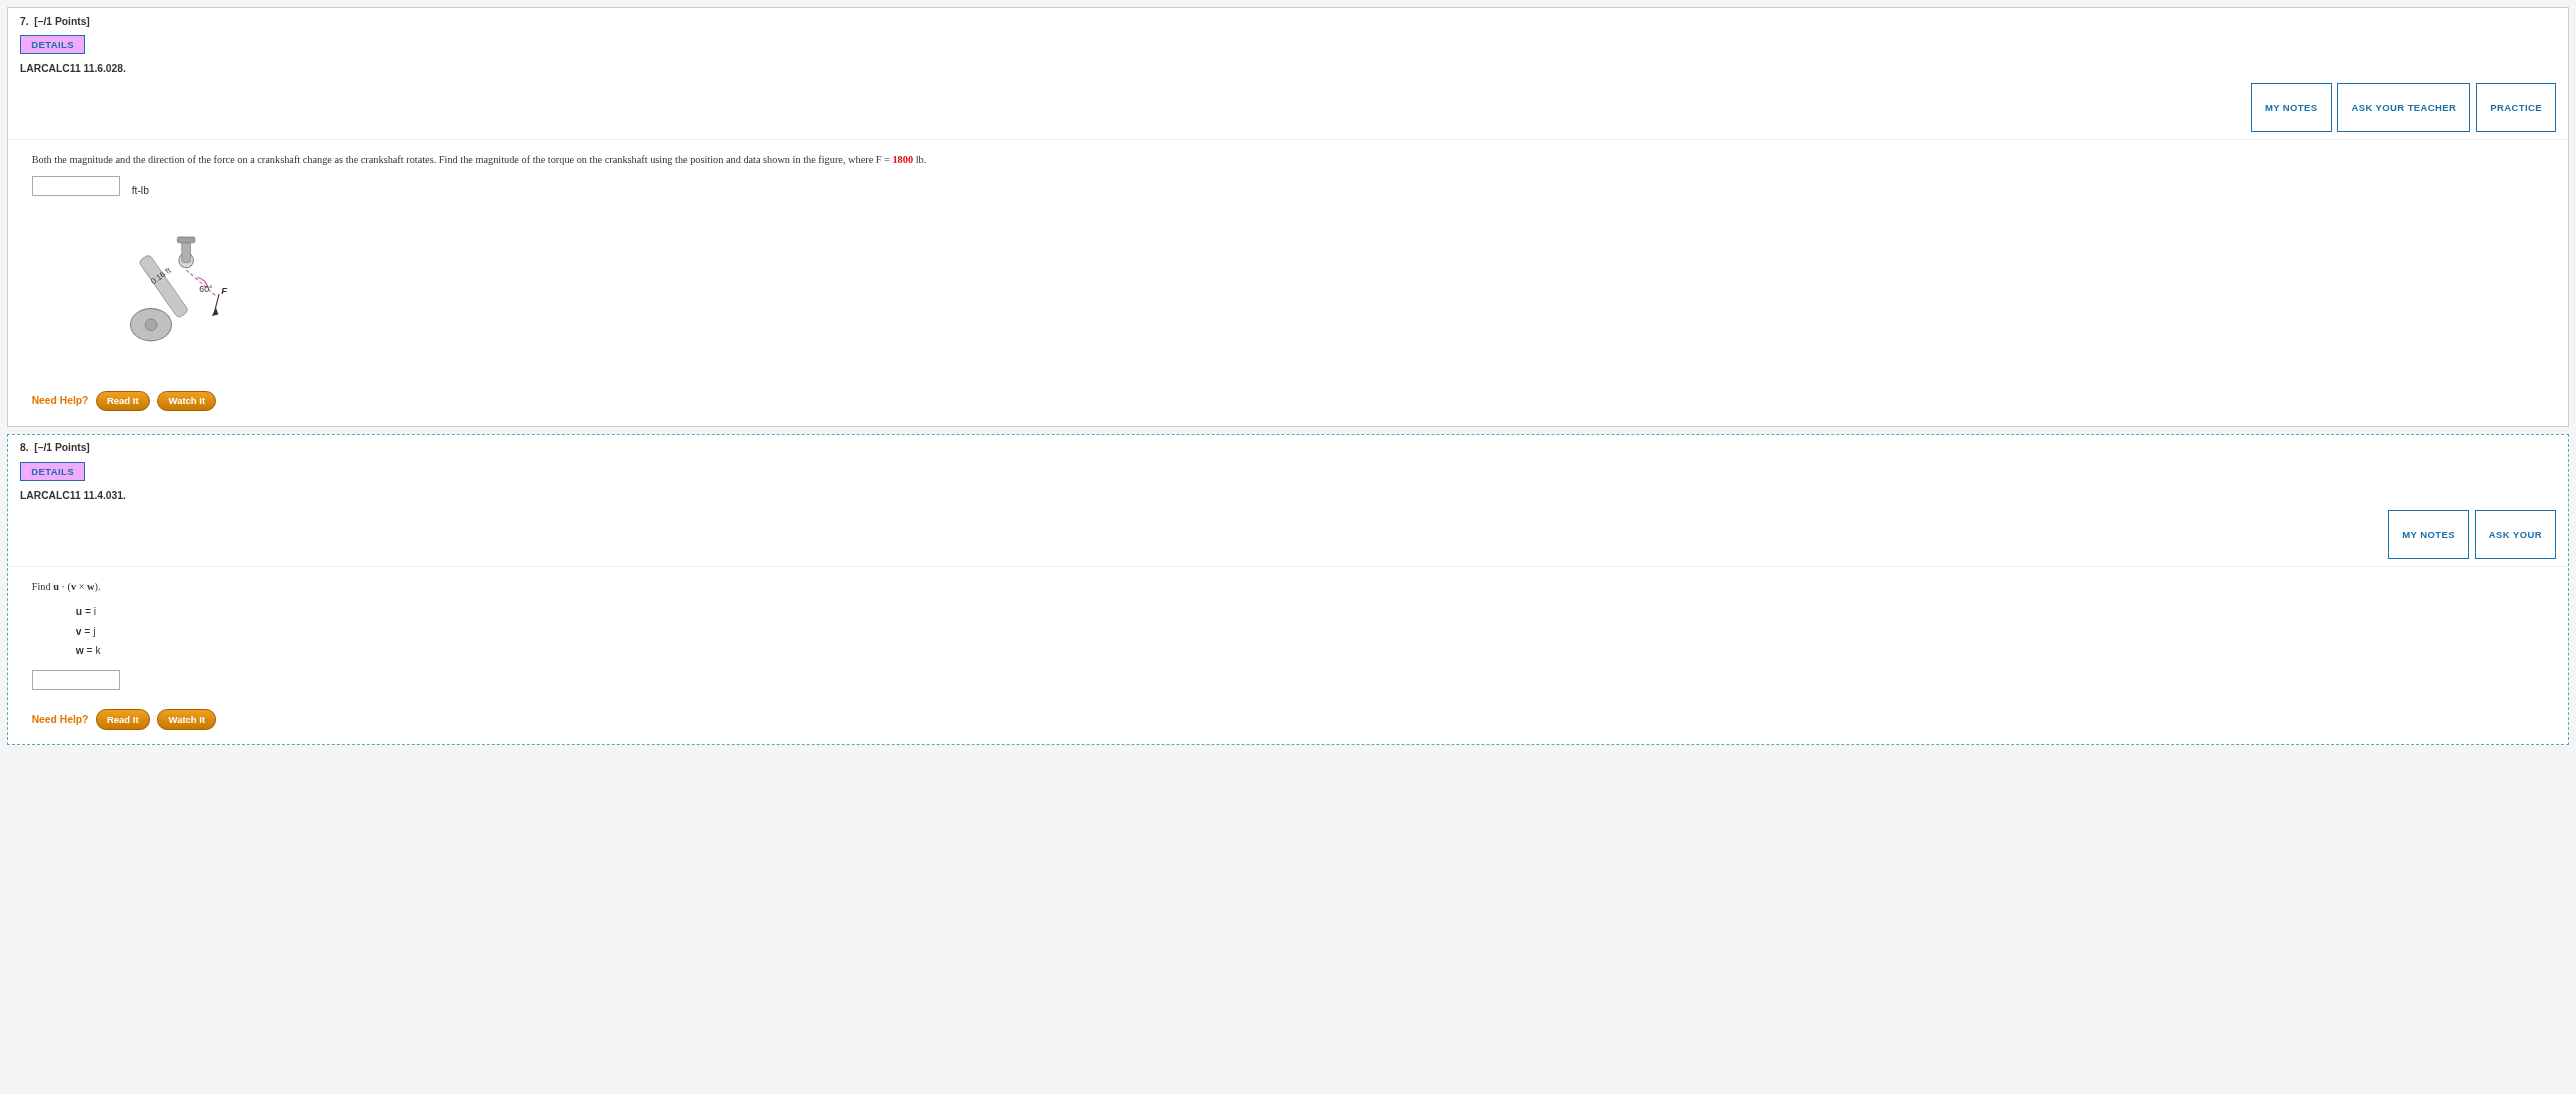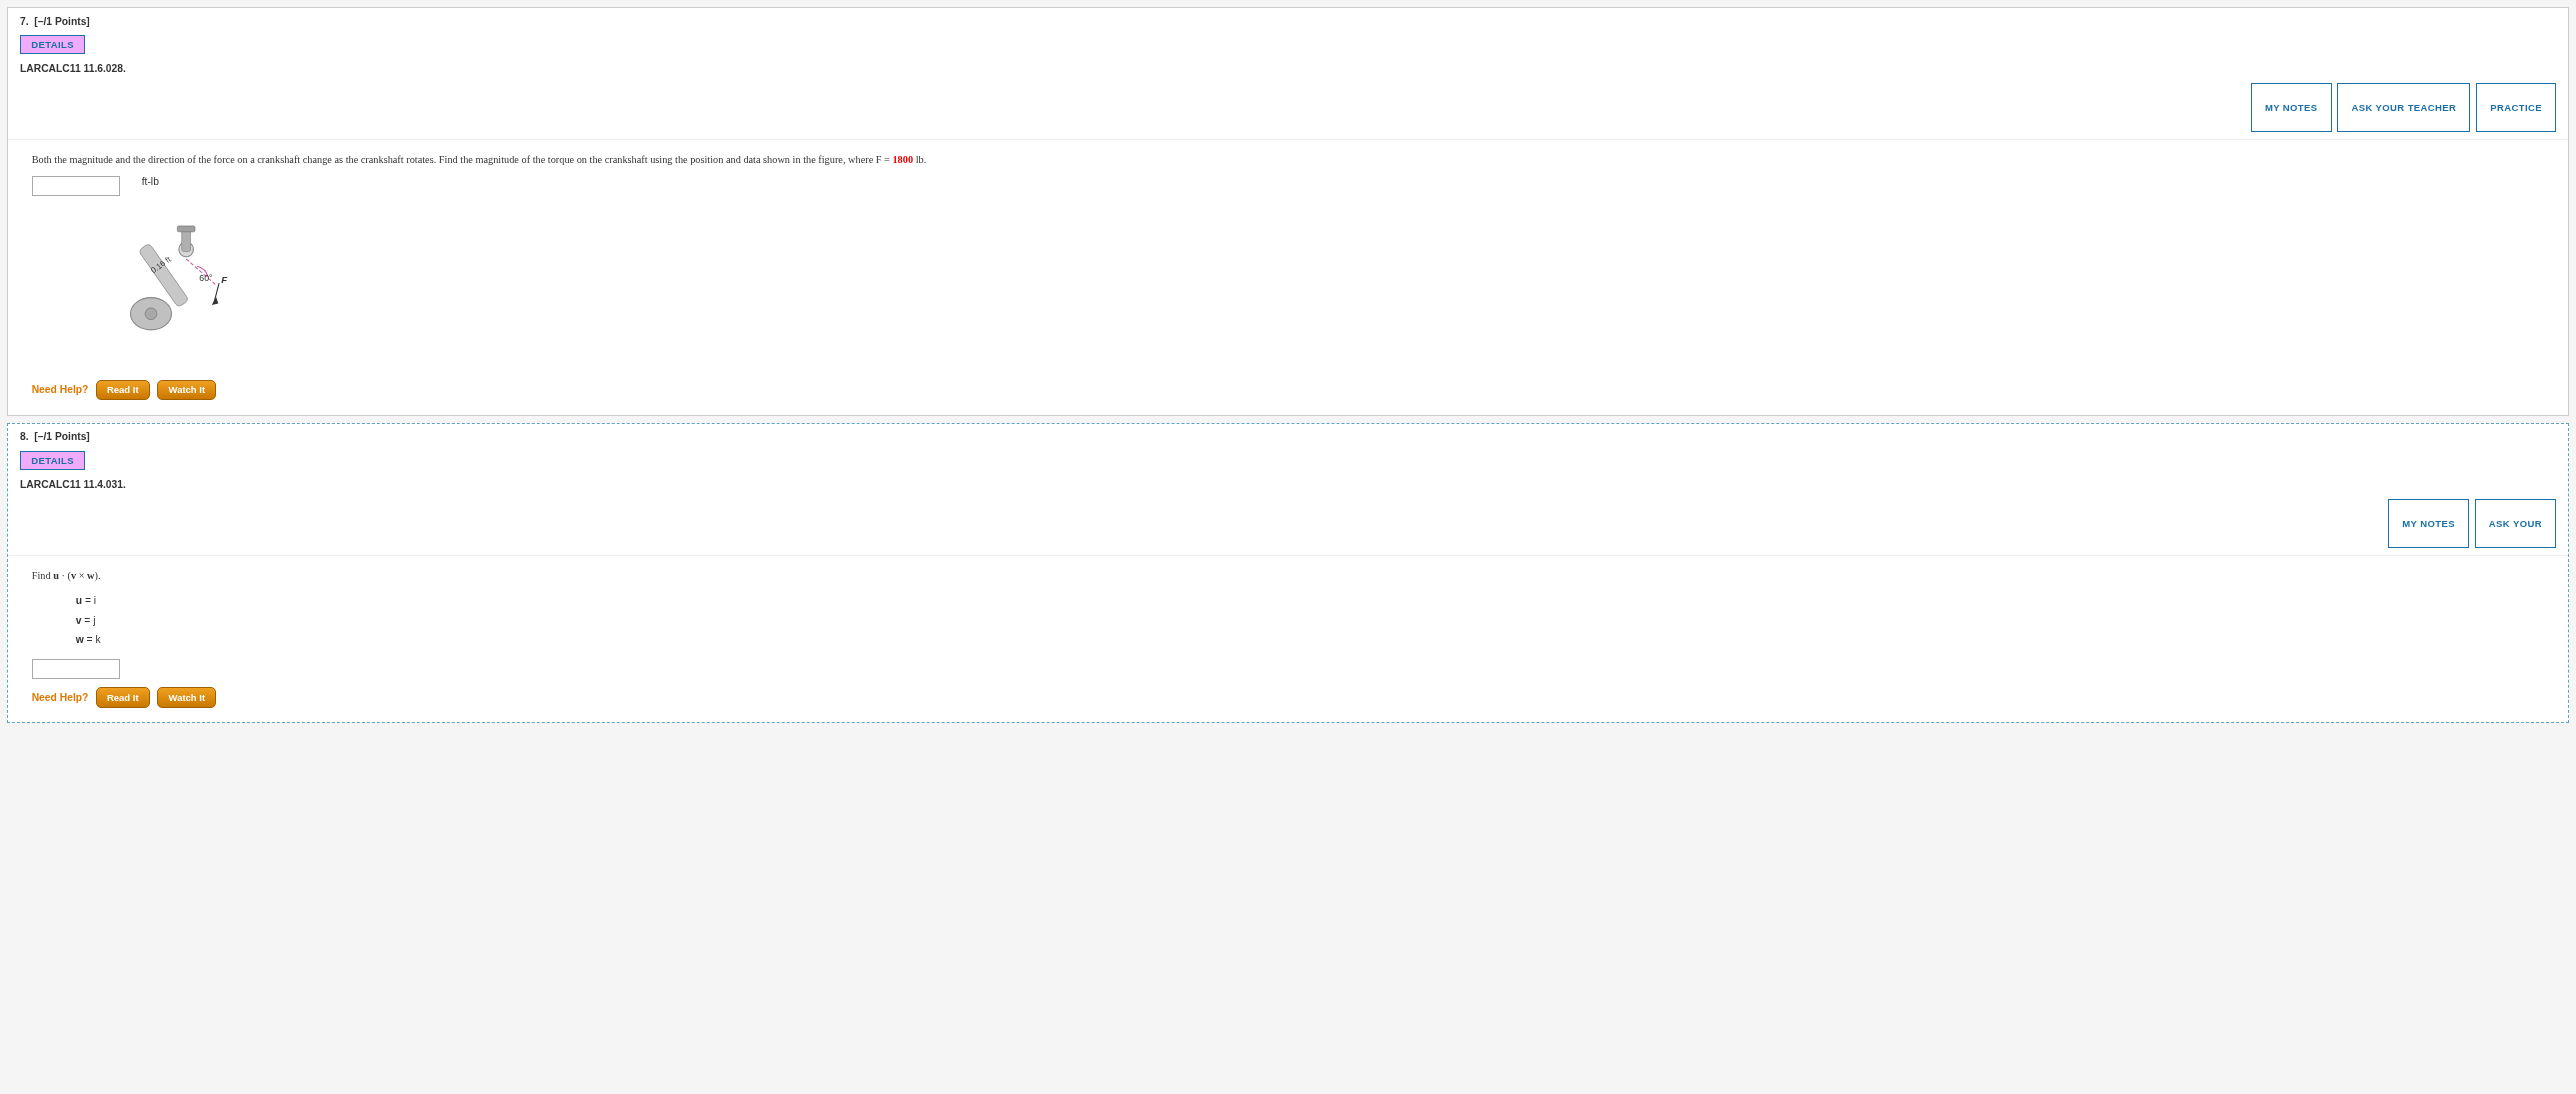--- a/index.html
+++ b/index.html
@@ -83,23 +83,23 @@
       font-family: Liberation Serif, serif;
     }
 
     .highlight-red {
       color: #e00;
       font-weight: bold;
     }
 
     .answer-row {
       display: flex;
-      align-items: flex-start;
-      gap: 22px;
-      margin-bottom: 8px;
+      align-items: flex-end;
+      gap: 12px;
+      margin-bottom: 19px;
     }
 
     .answer-input {
       border: 0.7px solid #aaa;
       width: 88px;
       height: 20.5px;
       padding: 1.5px 4.4px;
       font-size: 10.3px;
     }
 
@@ -134,21 +134,21 @@
     }
 
     .help-btn {
       background: linear-gradient(to bottom, #f0a020, #c87800);
       border: 0.7px solid #a06000;
       color: #fff;
       padding: 3.7px 10.3px;
       font-size: 9.5px;
       font-weight: bold;
       cursor: pointer;
-      border-radius: 5px;
+      border-radius: 10px;
     }
 
     .math-vars {
       margin: 5.9px 0 8.8px 44px;
       line-height: 1.9;
       font-size: 10.3px;
     }
 
     .math-vars .var-line {
       display: flex;

